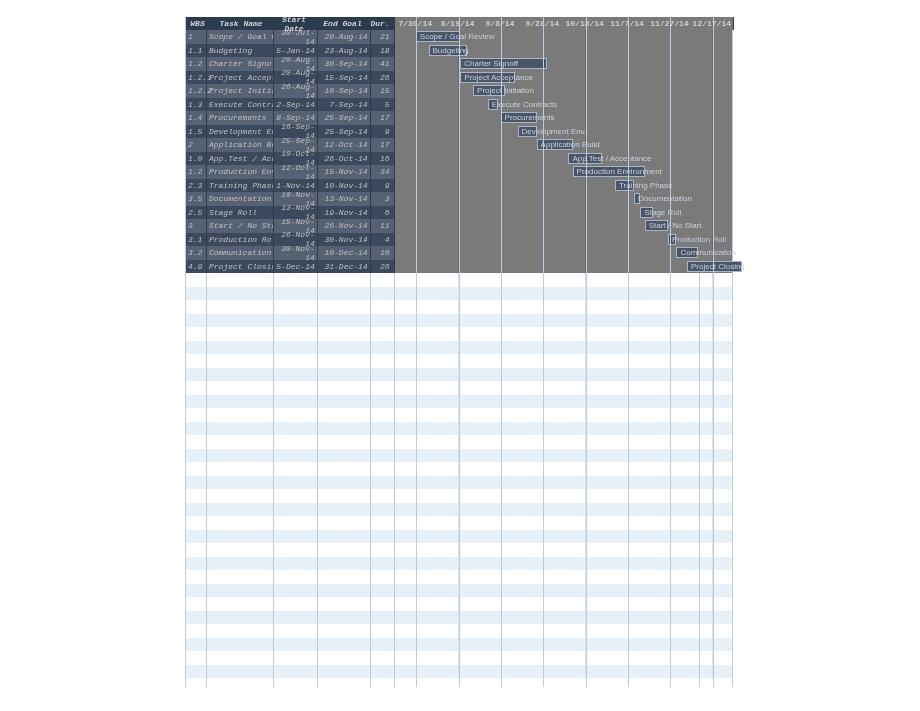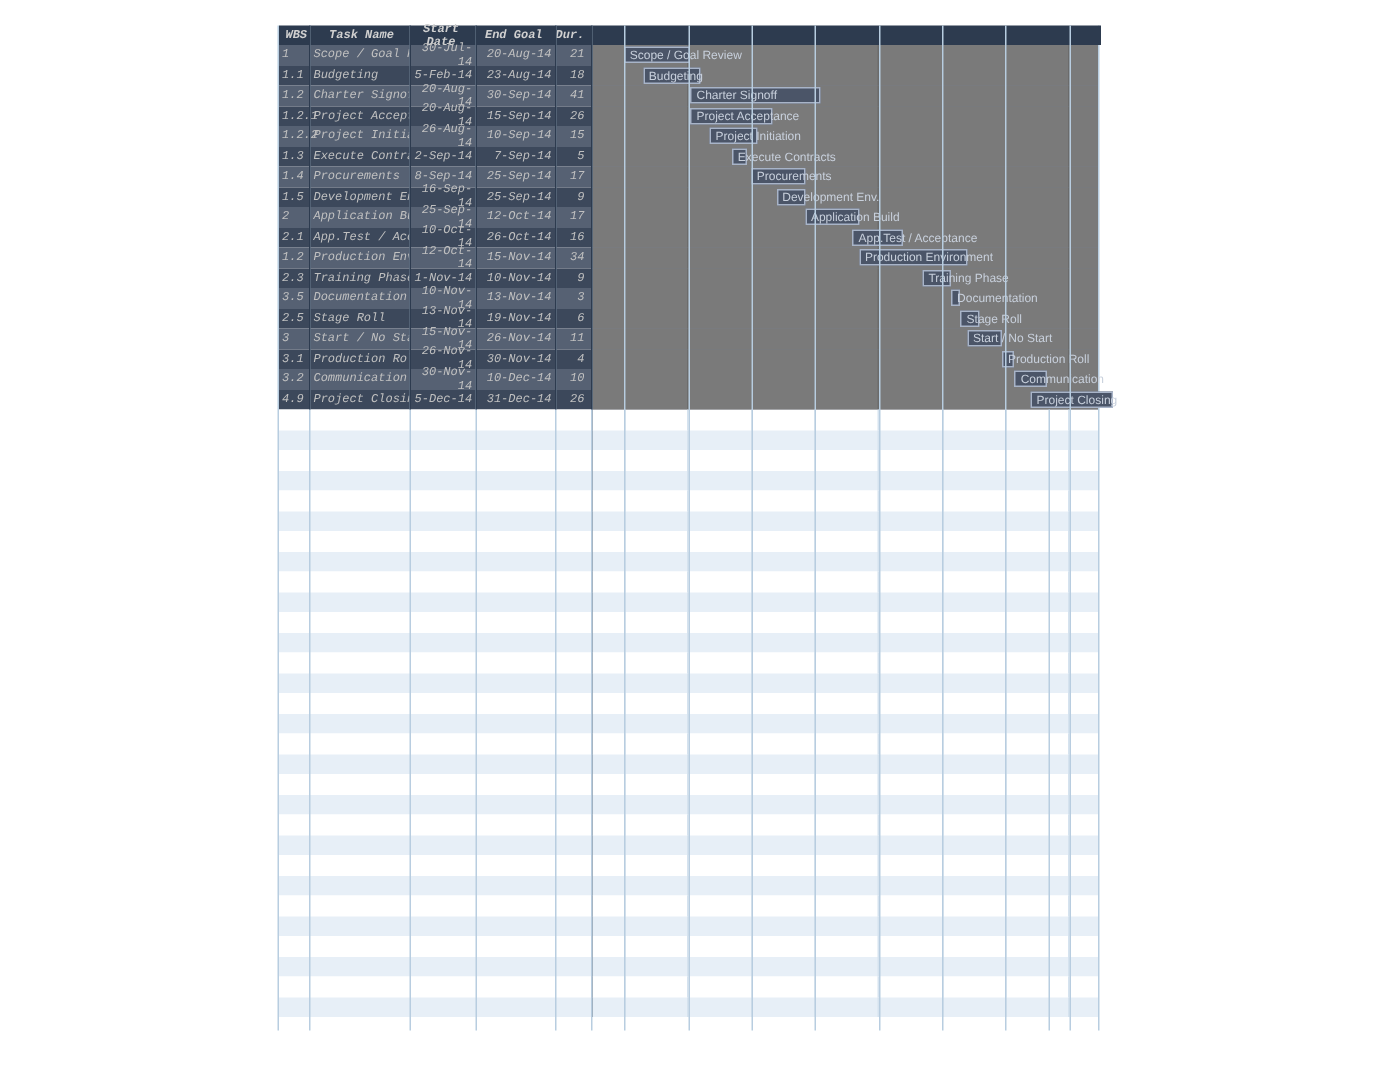--- a/index.html
+++ b/index.html
@@ -98,20 +98,30 @@
 <body>
 
 <div class="container" id="container">
 
   <div class="header-row">
     <div class="c-wbs">WBS</div>
     <div class="c-task">Task Name</div>
     <div class="c-start">Start Date</div>
     <div class="c-end">End Goal</div>
     <div class="c-dur">Dur.</div>
+    <div class="date-header" id="date-header">
+        <span>7/30/14</span>
+        <span>8/19/14</span>
+        <span>9/8/14</span>
+        <span>9/28/14</span>
+        <span>10/18/14</span>
+        <span>11/7/14</span>
+        <span>11/27/14</span>
+        <span>12/17/14</span>
+      </div>
   </div>
 
   <div class="dark-section" id="dark-section">
       <div class="data-row alt0">
         <div class="c-wbs">1</div>
         <div class="c-task">Scope / Goal Revie</div>
         <div class="c-start">30-Jul-14</div>
         <div class="c-end">20-Aug-14</div>
         <div class="c-dur">21</div>
         <div class="c-gantt">
@@ -122,21 +132,21 @@
           <div class="vline" style="left: 190.688px;"></div>
           <div class="vline" style="left: 233.062px;"></div>
           <div class="vline" style="left: 275.438px;"></div>
           <div class="vline" style="left: 317.812px;"></div>
           <div class="bar" style="left: 21.1875px; width: 44.4937px;"><span>Scope / Goal Review</span></div>
         </div>
       </div>
       <div class="data-row alt1">
         <div class="c-wbs">1.1</div>
         <div class="c-task">Budgeting</div>
-        <div class="c-start">5-Feb-14</div>
+        <div class="c-start">5-Jan-14</div>
         <div class="c-end">23-Aug-14</div>
         <div class="c-dur">18</div>
         <div class="c-gantt">
           <div class="vline" style="left: 21.1875px;"></div>
           <div class="vline" style="left: 63.5625px;"></div>
           <div class="vline" style="left: 105.938px;"></div>
           <div class="vline" style="left: 148.312px;"></div>
           <div class="vline" style="left: 190.688px;"></div>
           <div class="vline" style="left: 233.062px;"></div>
           <div class="vline" style="left: 275.438px;"></div>
@@ -264,21 +274,21 @@
           <div class="vline" style="left: 105.938px;"></div>
           <div class="vline" style="left: 148.312px;"></div>
           <div class="vline" style="left: 190.688px;"></div>
           <div class="vline" style="left: 233.062px;"></div>
           <div class="vline" style="left: 275.438px;"></div>
           <div class="vline" style="left: 317.812px;"></div>
           <div class="bar" style="left: 141.956px; width: 36.0187px;"><span>Application Build</span></div>
         </div>
       </div>
       <div class="data-row alt1">
-        <div class="c-wbs">2.1</div>
+        <div class="c-wbs">1.0</div>
         <div class="c-task">App.Test / Accepta</div>
         <div class="c-start">10-Oct-14</div>
         <div class="c-end">26-Oct-14</div>
         <div class="c-dur">16</div>
         <div class="c-gantt">
           <div class="vline" style="left: 21.1875px;"></div>
           <div class="vline" style="left: 63.5625px;"></div>
           <div class="vline" style="left: 105.938px;"></div>
           <div class="vline" style="left: 148.312px;"></div>
           <div class="vline" style="left: 190.688px;"></div>

